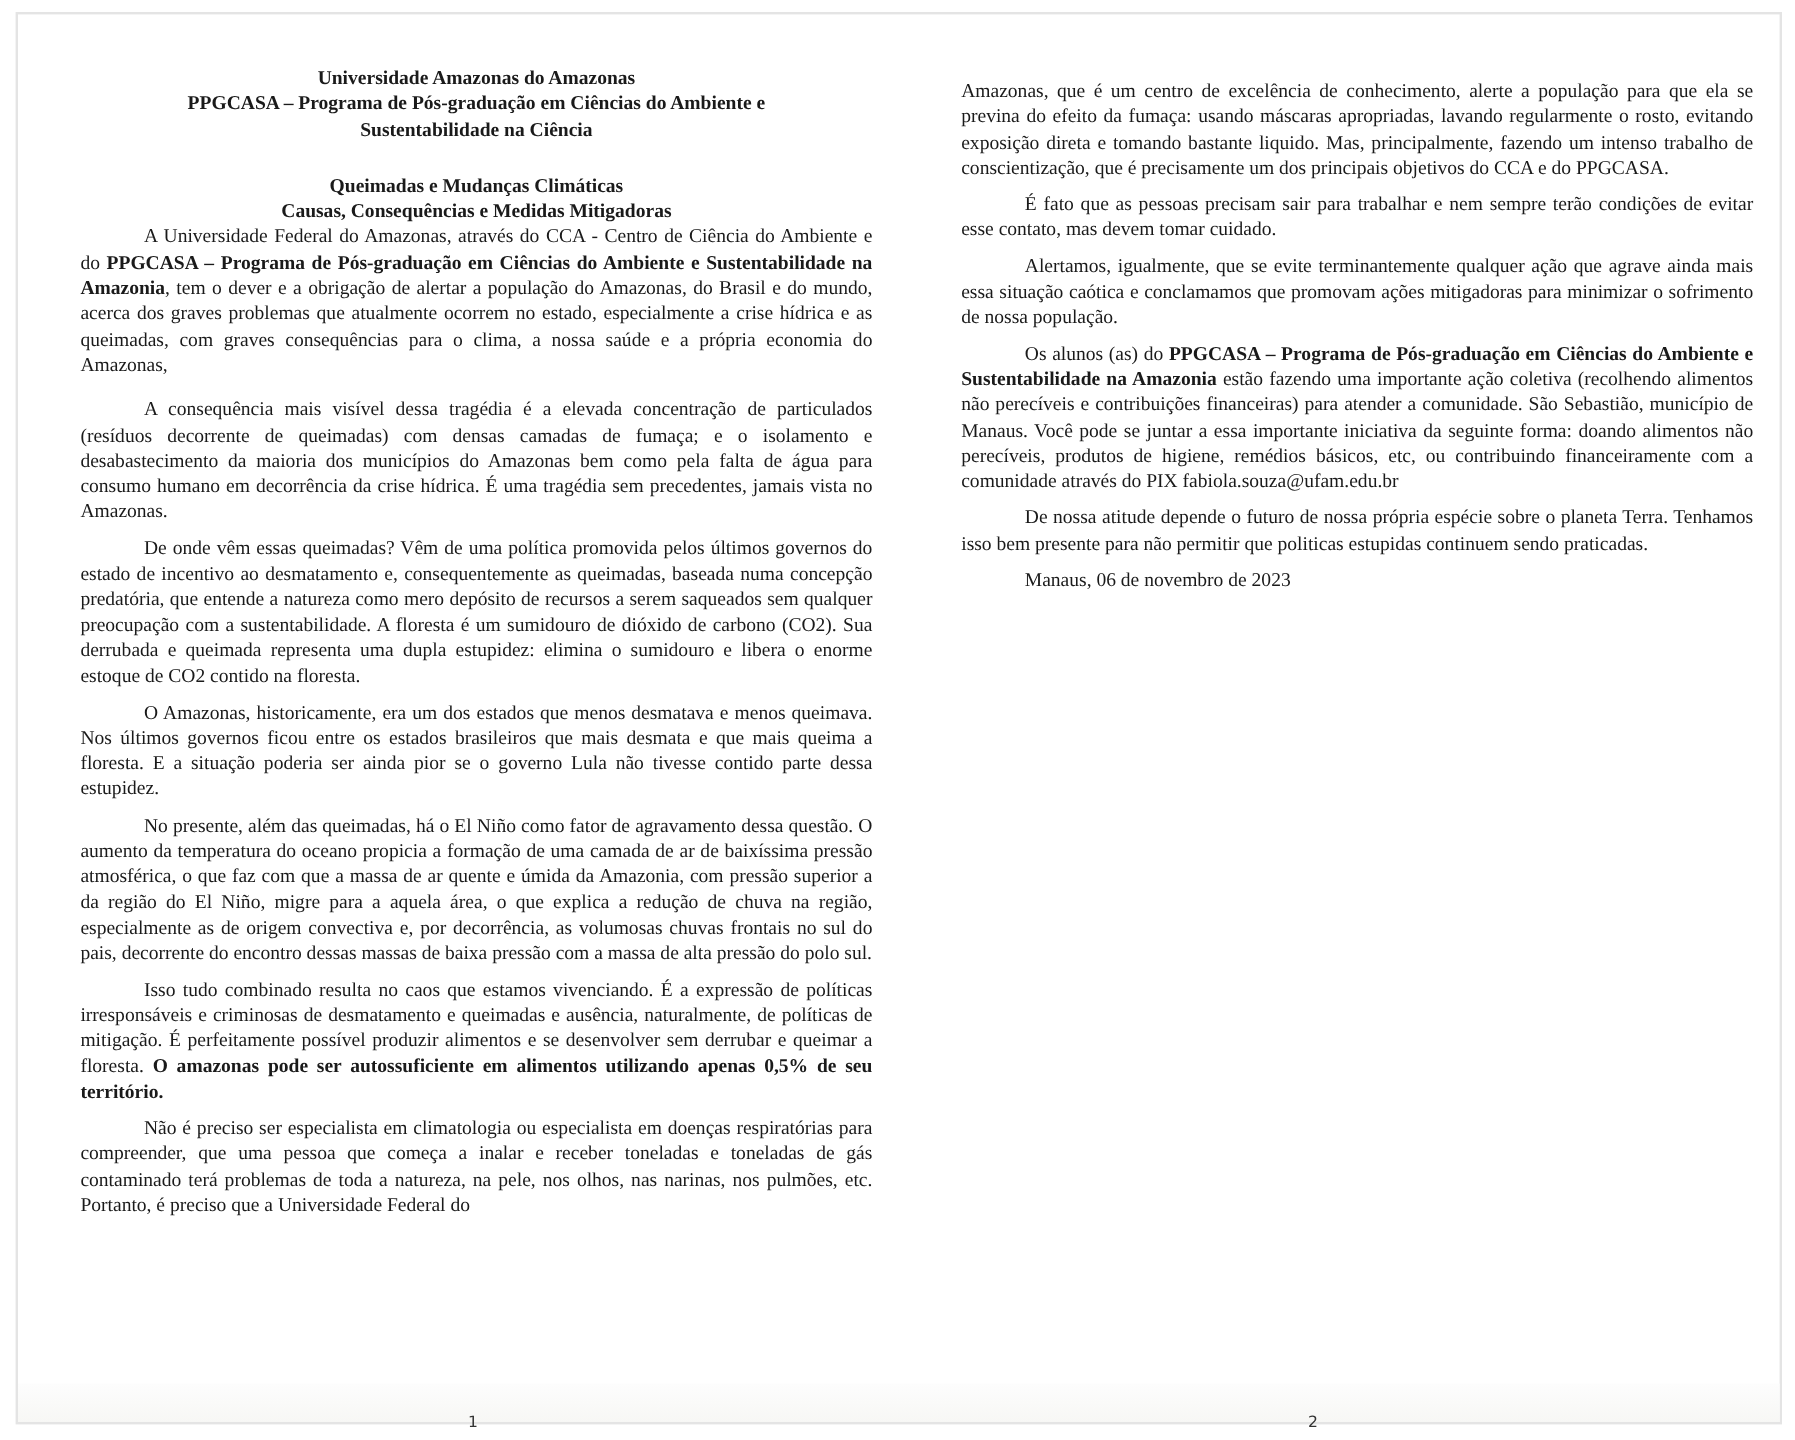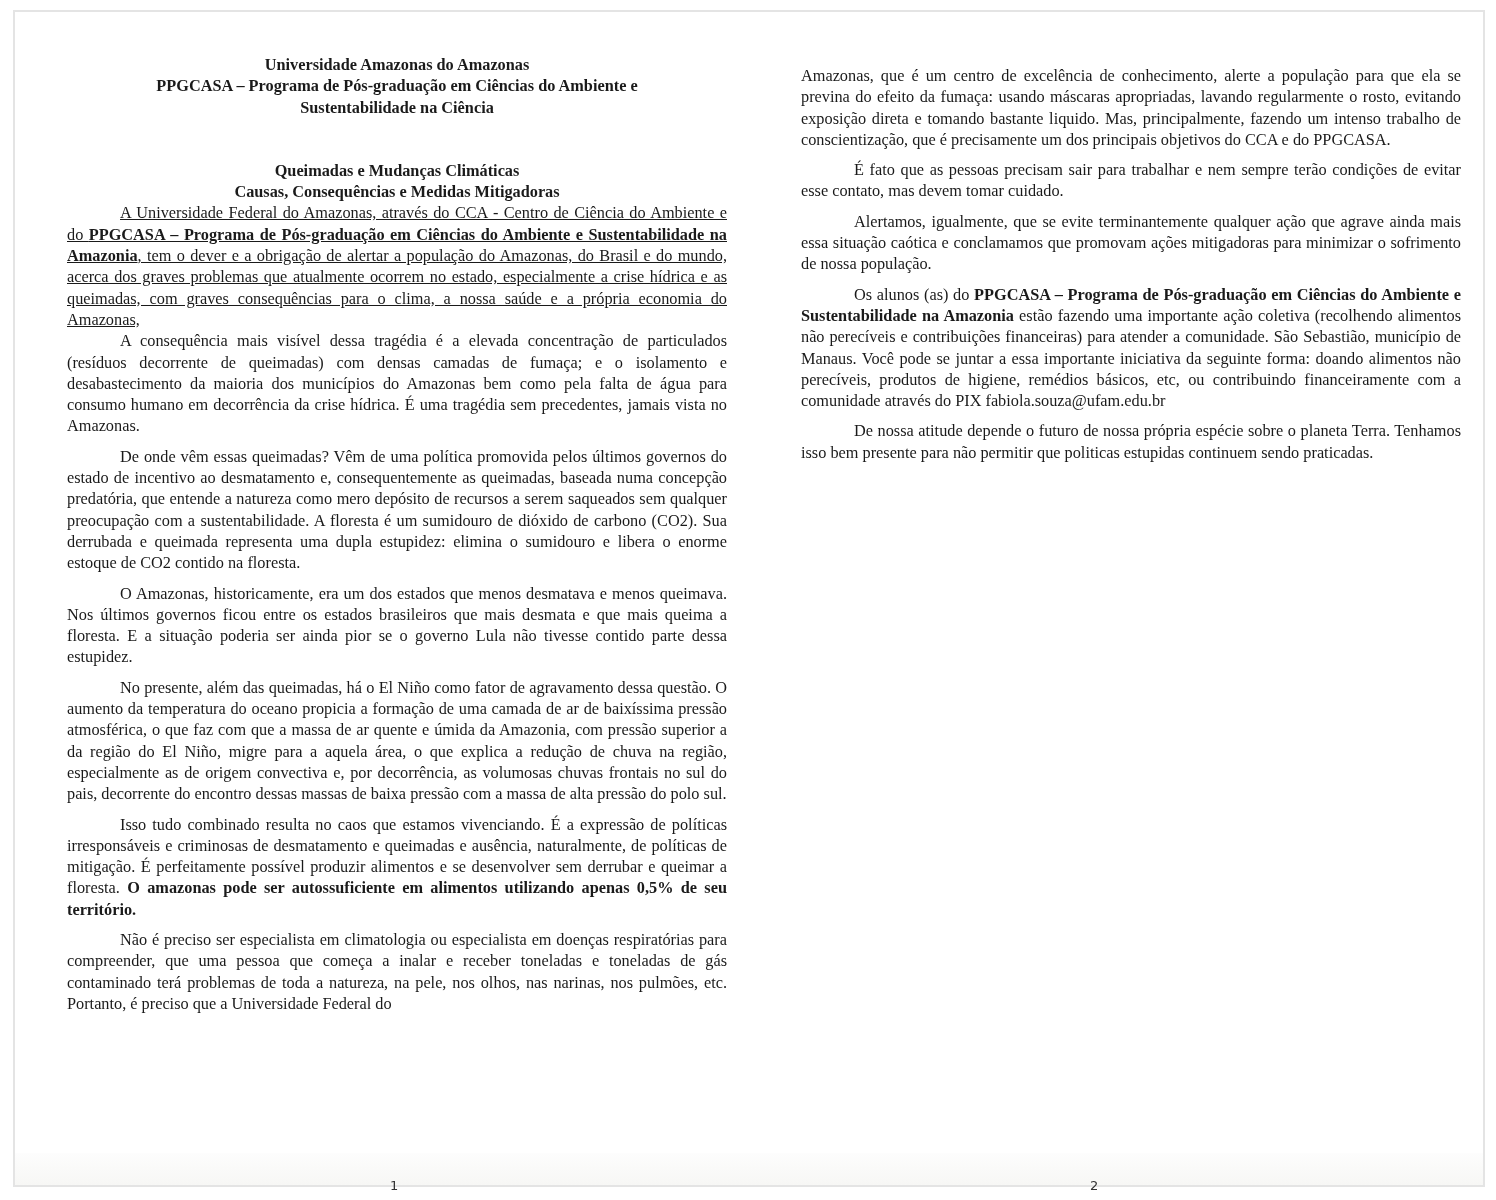--- a/index.html
+++ b/index.html
@@ -14,23 +14,23 @@
     }
     .page {
       position: absolute; top: 0;
       font-family: "Liberation Serif", "DejaVu Serif", serif;
       color: #1a1a1a; font-size: 16.3px; line-height: 21.3px;
     }
     .page.left { left: 67px; width: 660px; }
     .page.right { left: 801px; width: 660px; }
     .hdr { text-align: center; font-weight: bold; margin: 0; }
     .hdr-block { padding-top: 54px; }
-    .title-block { margin-top: 42px; }
+    .title-block { margin-top: 26px; }
     p.body { margin: 0 0 9px 0; text-align: justify; text-indent: 53px; }
-    p.body.no-gap { margin-bottom: 0; text-decoration: underline; }
+    p.body.no-gap { margin-bottom: 16px; }
     p.body.cont { text-indent: 0; }
     .intro { margin-top: 27px; }
     .date { margin-top: 46px; text-indent: 53px; margin-bottom: 0; }
     b { font-weight: bold; }
     .pnum {
       position: absolute; bottom: 7px; font-family: "DejaVu Sans", sans-serif;
       font-size: 13px; color: #333;
     }
     .pnum.one { left: 390px; }
     .pnum.two { left: 1090px; }
@@ -62,14 +62,15 @@
   <p class="body">Não é preciso ser especialista em climatologia ou especialista em doenças respiratórias para compreender, que uma pessoa que começa a inalar e receber toneladas e toneladas de gás contaminado terá problemas de toda a natureza, na pele, nos olhos, nas narinas, nos pulmões, etc. Portanto, é preciso que a Universidade Federal do</p>
 </div>
 <div class="pnum one">1</div>
 
 <div class="page right" style="padding-top:65px;">
   <p class="body cont">Amazonas, que é um centro de excelência de conhecimento, alerte a população para que ela se previna do efeito da fumaça: usando máscaras apropriadas, lavando regularmente o rosto, evitando exposição direta e tomando bastante liquido. Mas, principalmente, fazendo um intenso trabalho de conscientização, que é precisamente um dos principais objetivos do CCA e do PPGCASA.</p>
   <p class="body">É fato que as pessoas precisam sair para trabalhar e nem sempre terão condições de evitar esse contato, mas devem tomar cuidado.</p>
   <p class="body">Alertamos, igualmente, que se evite terminantemente qualquer ação que agrave ainda mais essa situação caótica e conclamamos que promovam ações mitigadoras para minimizar o sofrimento de nossa população.</p>
   <p class="body"><span>Os alunos (as) do </span><b>PPGCASA – Programa de Pós-graduação em Ciências do Ambiente e Sustentabilidade na Amazonia</b><span> estão fazendo uma importante ação coletiva (recolhendo alimentos não perecíveis e contribuições financeiras) para atender a comunidade. São Sebastião, município de Manaus. Você pode se juntar a essa importante iniciativa da seguinte forma: doando alimentos não perecíveis, produtos de higiene, remédios básicos, etc, ou contribuindo financeiramente com a comunidade através do PIX fabiola.souza@ufam.edu.br</span></p>
   <p class="body">De nossa atitude depende o futuro de nossa própria espécie sobre o planeta Terra. Tenhamos isso bem presente para não permitir que politicas estupidas continuem sendo praticadas.</p>
+  <p class="body date">Manaus, 06 de novembro de 2023</p>
 </div>
 <div class="pnum two">2</div>
 
 </body></html>

